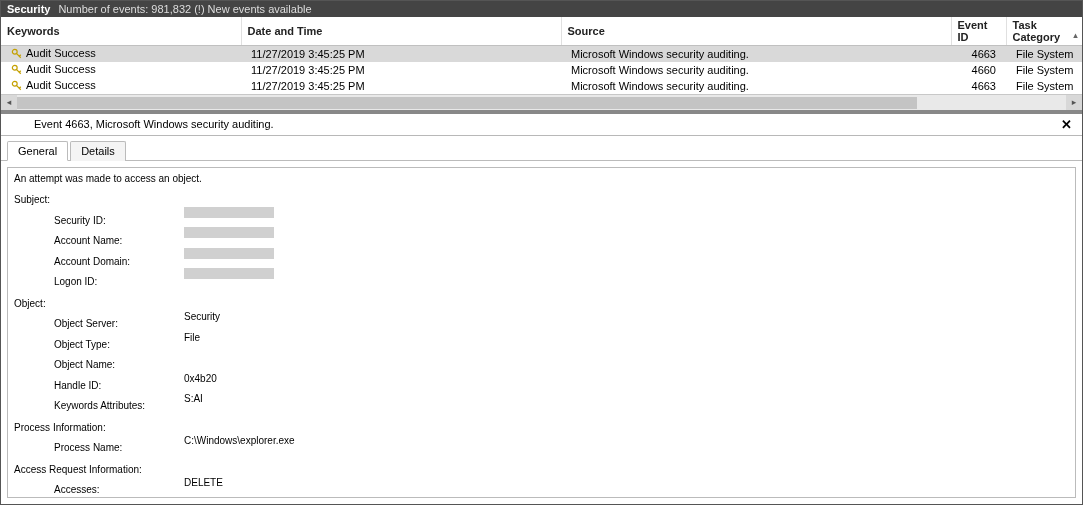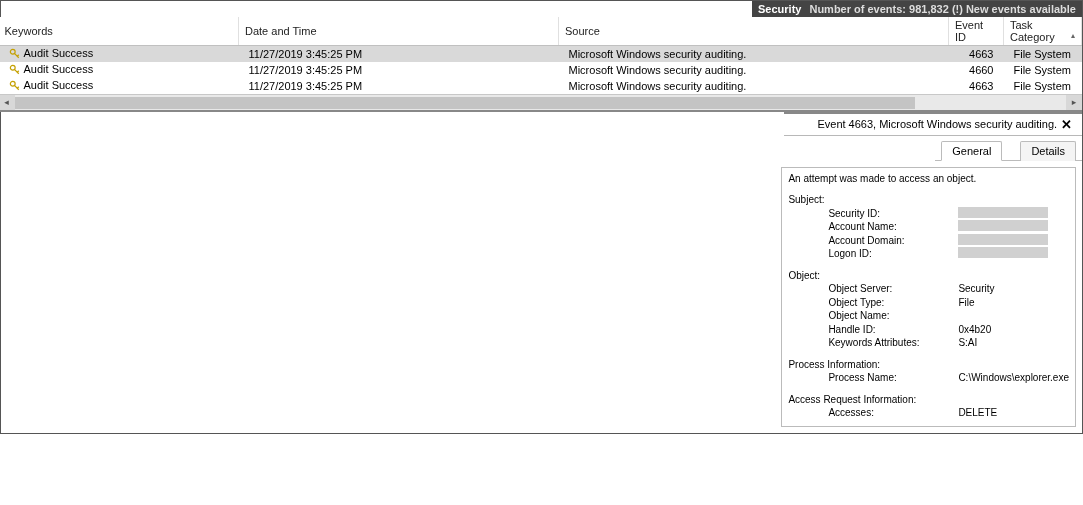--- a/index.html
+++ b/index.html
@@ -6,47 +6,46 @@
   html, body {
     margin: 0; padding: 0;
     font-family: "Segoe UI", Tahoma, sans-serif;
     font-size: 11px;
     background: #fff;
     color: #000;
     height: 100%;
     overflow: hidden;
   }
   .window {
-    width: 1083px; height: 434px;
+    width: 1083px; height: 505px;
     border: 1px solid #555;
     display: flex; flex-direction: column;
     background: #fff;
-    align-items: flex-end;
   }
   .titlebar {
     background: #444; color: #fff;
     padding: 2px 6px;
     font-size: 11px;
     display: flex; align-items: center;
   }
   .titlebar .sec { font-weight: bold; margin-right: 8px; }
-  .titlebar .count { color: #ddd; font-weight: bold; }
+  .titlebar .count { color: #ddd; }
   .list-pane {
     border-bottom: 2px solid #888;
     overflow: hidden;
     background: #fff;
   }
   table.events {
     width: 100%;
     border-collapse: collapse;
     table-layout: fixed;
   }
   table.events th {
     text-align: left;
-    font-weight: normal;
+    font-weight: bold;
     padding: 2px 6px;
     border-right: 1px solid #e0e0e0;
     border-bottom: 1px solid #c0c0c0;
     background: #fff;
     color: #222;
     height: 18px;
   }
   table.events td {
     padding: 1px 10px;
     height: 16px;
@@ -90,21 +89,21 @@
   .detail-header .close {
     font-family: Arial, sans-serif;
     font-weight: bold;
     font-size: 13px;
     cursor: pointer;
     padding: 0 4px;
   }
   .tabs {
     display: flex;
     padding: 4px 6px 0 6px;
-    gap: 18px;
+    gap: 2px;
     border-bottom: 1px solid #bbb;
   }
   .tab {
     padding: 3px 10px;
     border: 1px solid #bbb;
     border-bottom: none;
     border-radius: 2px 2px 0 0;
     background: #f4f4f4;
     position: relative;
     top: 1px;
@@ -117,21 +116,21 @@
     flex: 1;
     margin: 6px;
     border: 1px solid #bbb;
     padding: 4px 6px;
     overflow: auto;
     font-size: 10px;
     line-height: 1.35;
   }
   .section-title { margin-top: 8px; }
   .kv-row { display: flex; margin-left: 40px; }
-  .kv-row .k { width: 130px; }
+  .kv-row .k { width: 130px; margin-top: 7px; }
   .redact {
     display: inline-block;
     background: #d0d0d0;
     width: 90px; height: 11px;
     vertical-align: middle;
   }
   .col-kw { width: 240px; }
   .col-dt { width: 320px; }
   .col-src { width: 390px; }
   .col-eid { width: 55px; text-align: right; }

